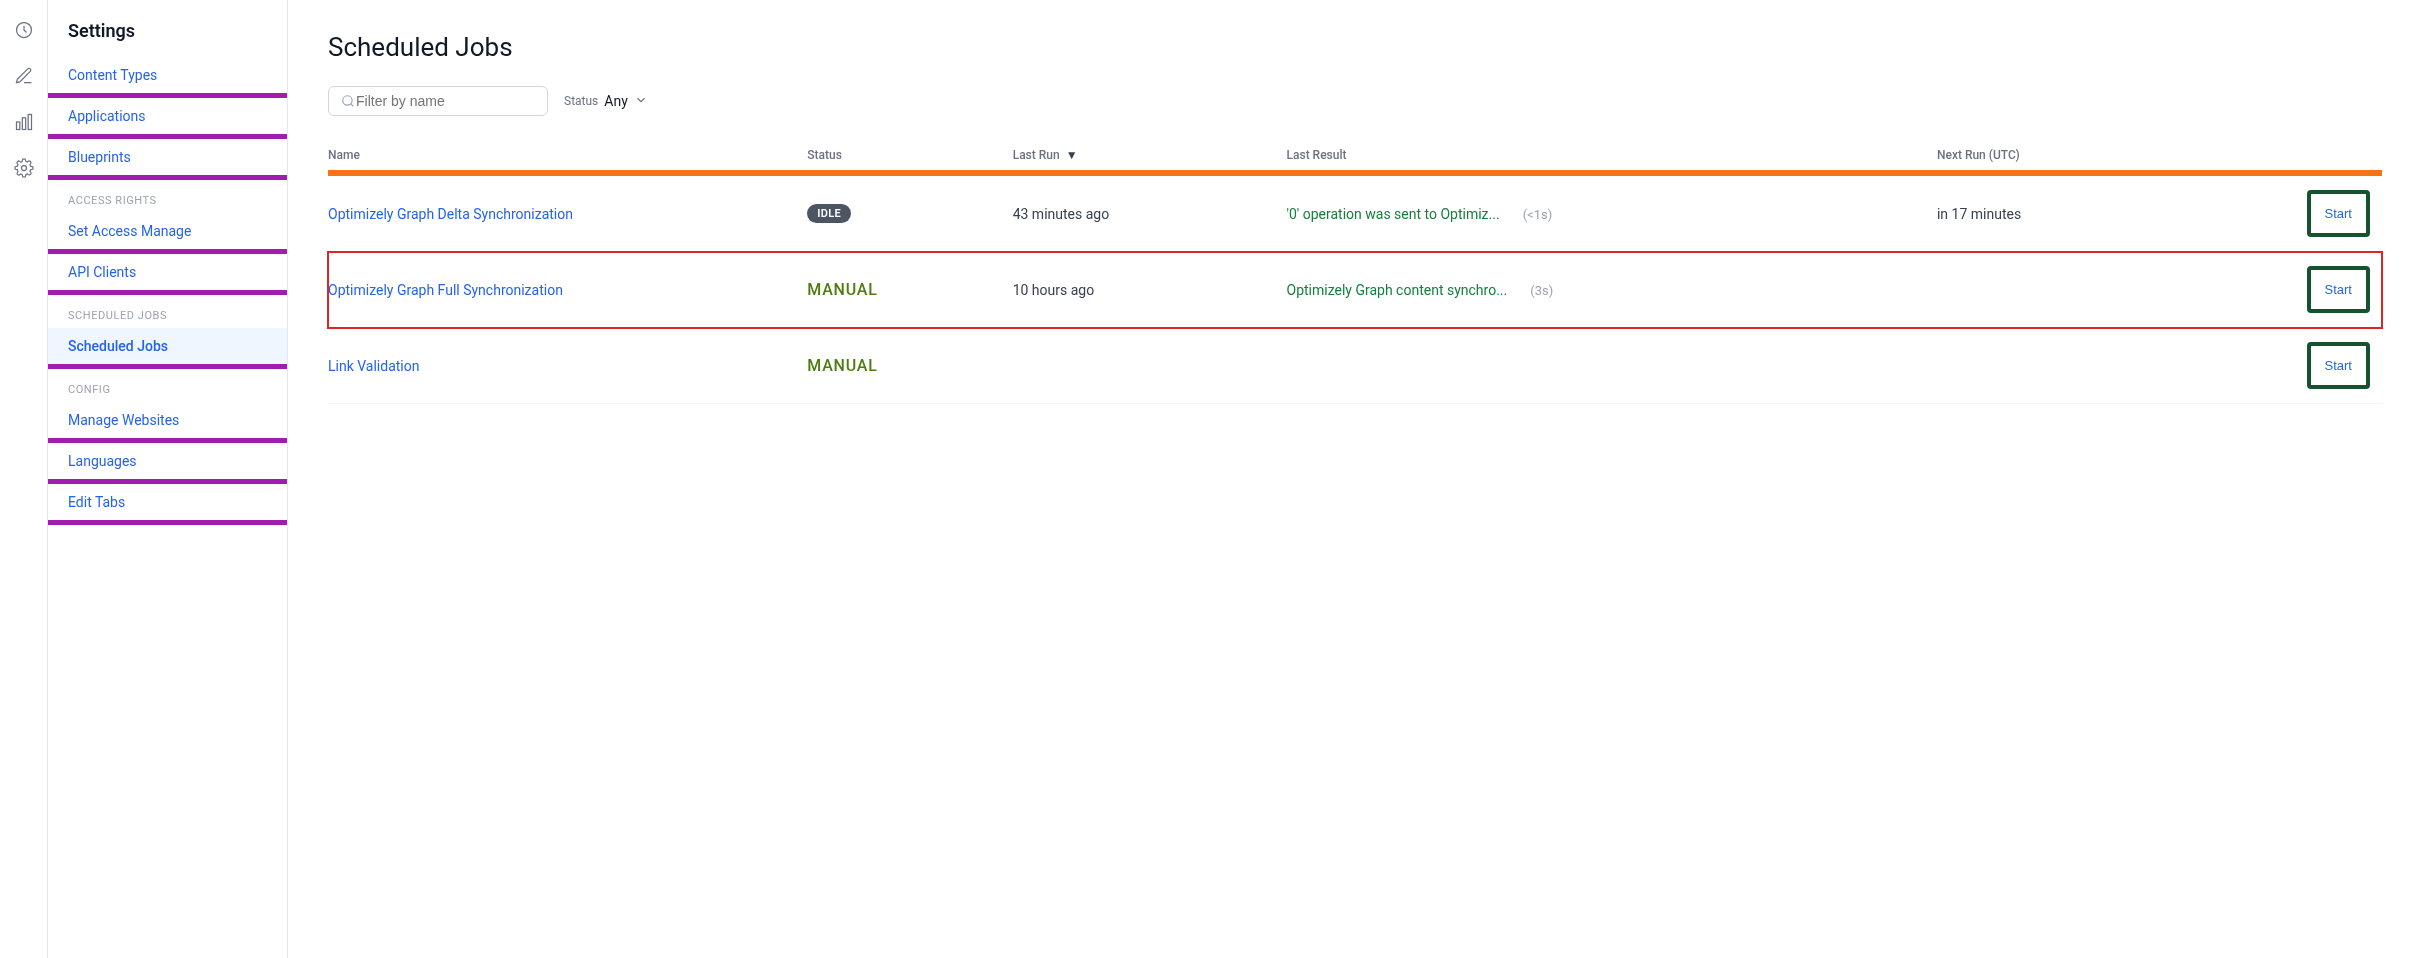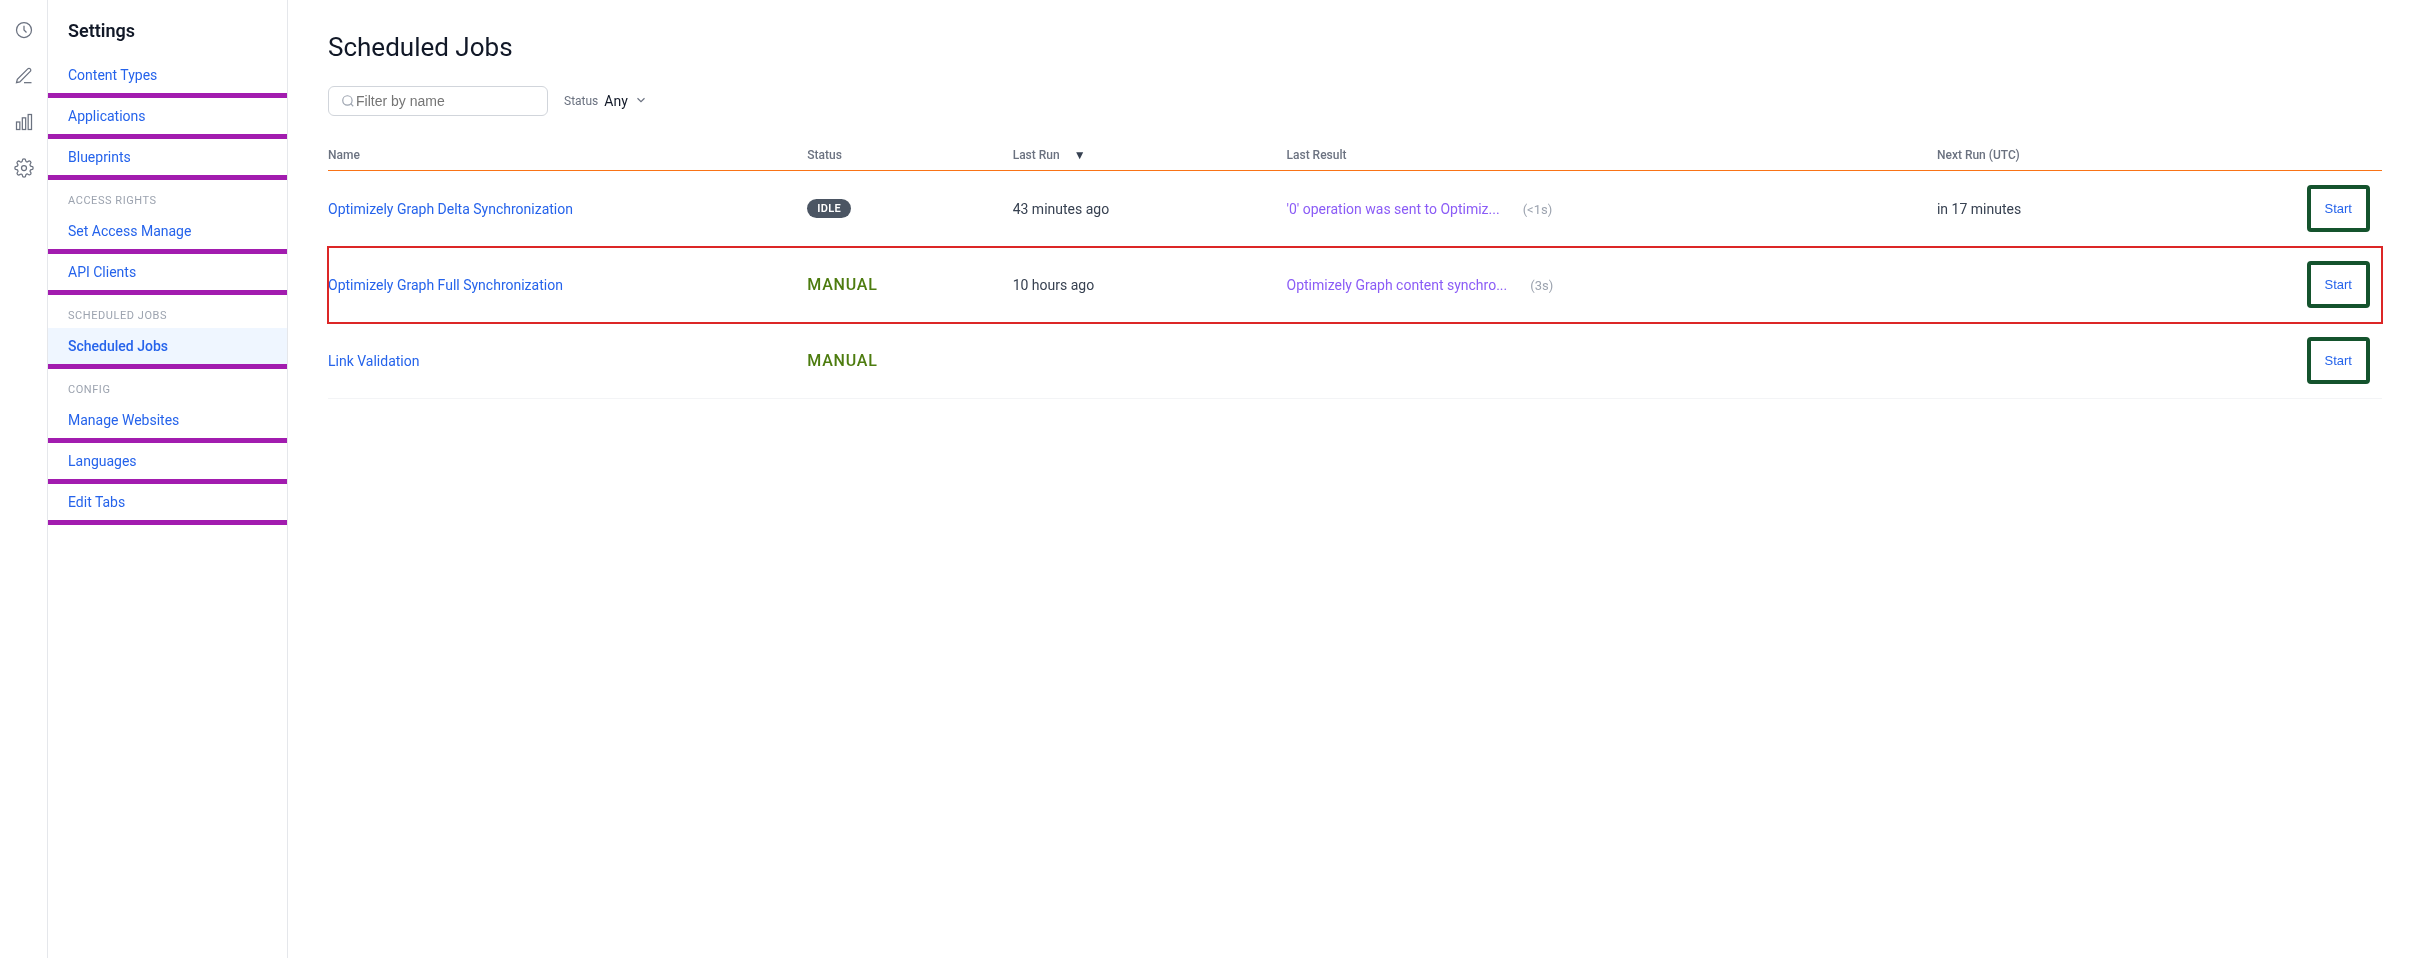--- a/index.html
+++ b/index.html
@@ -114,21 +114,21 @@
     .chevron-down { color: #6b7280; }
 
     
     .jobs-table { width: 100%; border-collapse: collapse; }
     .jobs-table thead tr th {
       text-align: left;
       font-size: 12px;
       font-weight: 500;
       color: #6b7280;
       padding: 8px 12px 8px 0;
-      border-bottom: 1px solid #f97316;
+      border-bottom: 6px solid #f97316;
     }
     .col-name { width: 280px; }
     .col-status { width: 120px; }
     .col-lastrun { width: 160px; }
     .col-lastresult { width: 380px; }
     .col-nextrun { width: 180px; }
     .col-action { width: 80px; text-align: right; }
 
     .jobs-table tbody tr {
       border-bottom: 1px solid #f3f4f6;
@@ -161,38 +161,38 @@
       background: transparent;
       color: #4d7c0f;
       font-size: 16px;
       font-weight: 500;
       letter-spacing: 0.05em;
       padding: 0;
       text-transform: uppercase;
       text-align: center;
     }
 
-    .last-result-text { color: #8b5cf6; }
+    .last-result-text { color: #15803d; }
     .duration { color: #9ca3af; margin-left: 23px; font-size: 13px; }
 
     .start-btn {
       border: 4px solid #14532d;
       background: #fff;
       color: #2563eb;
       border-radius: 4px;
       padding: 12px 14px;
       font-size: 13px;
       cursor: pointer;
       font-weight: 500;
     }
 
     
     .sort-arrow { display: inline-block; margin-left: 4px; color: #374151; }
 
-    .th-with-icon { display: flex; align-items: center; gap: 10px; }
+    .th-with-icon { display: flex; align-items: center; gap: 2px; }
   </style>
 </head>
 <body>
 
 <div class="icon-rail">
   <div class="rail-icon">
     <svg viewBox="0 0 24 24" fill="none" stroke="currentColor" stroke-width="1.5">
       <circle cx="12" cy="12" r="9"></circle>
       <polyline points="12 7 12 12 15 15"></polyline>
     </svg>

